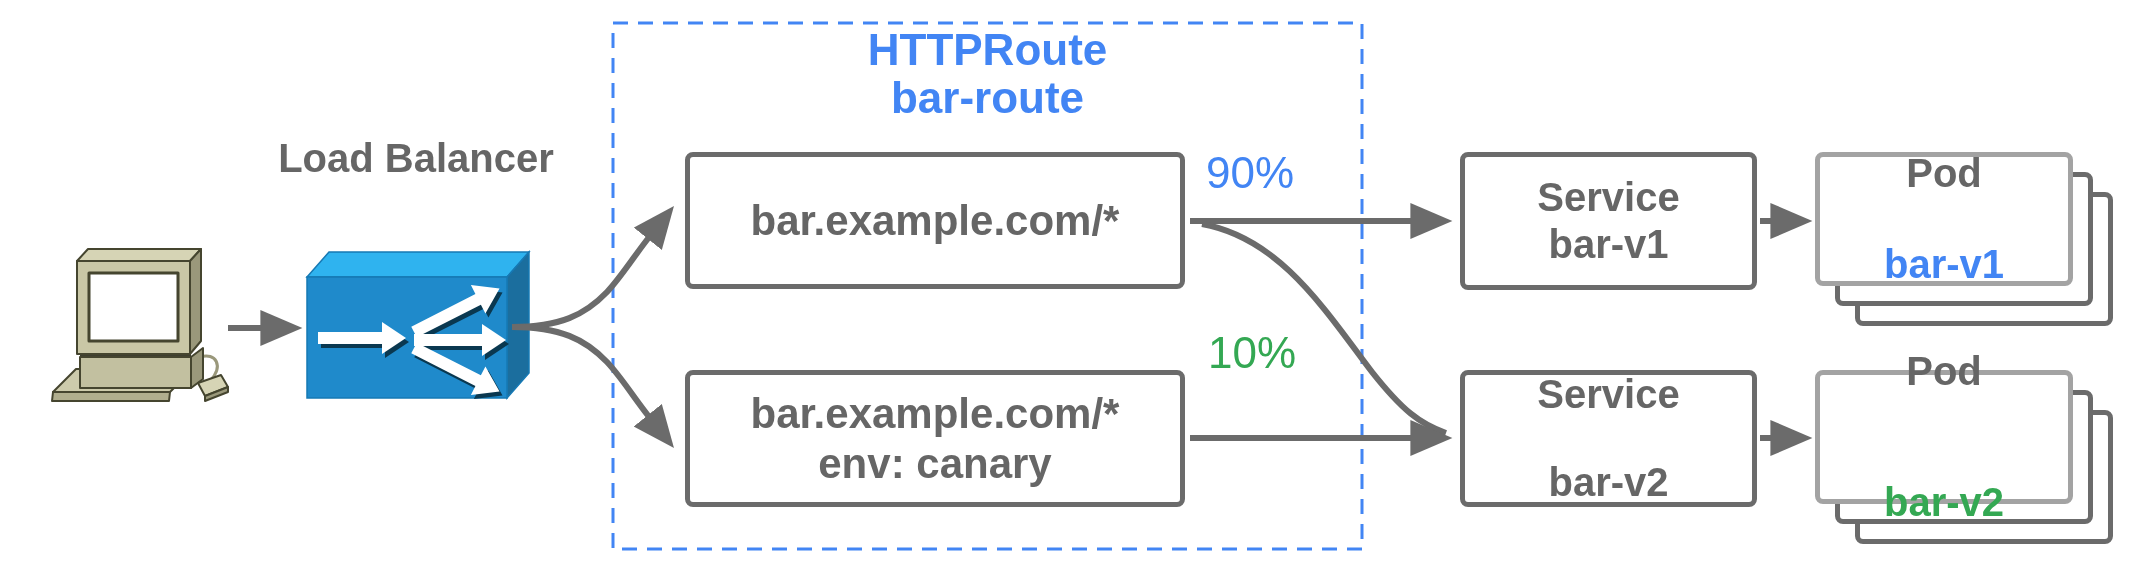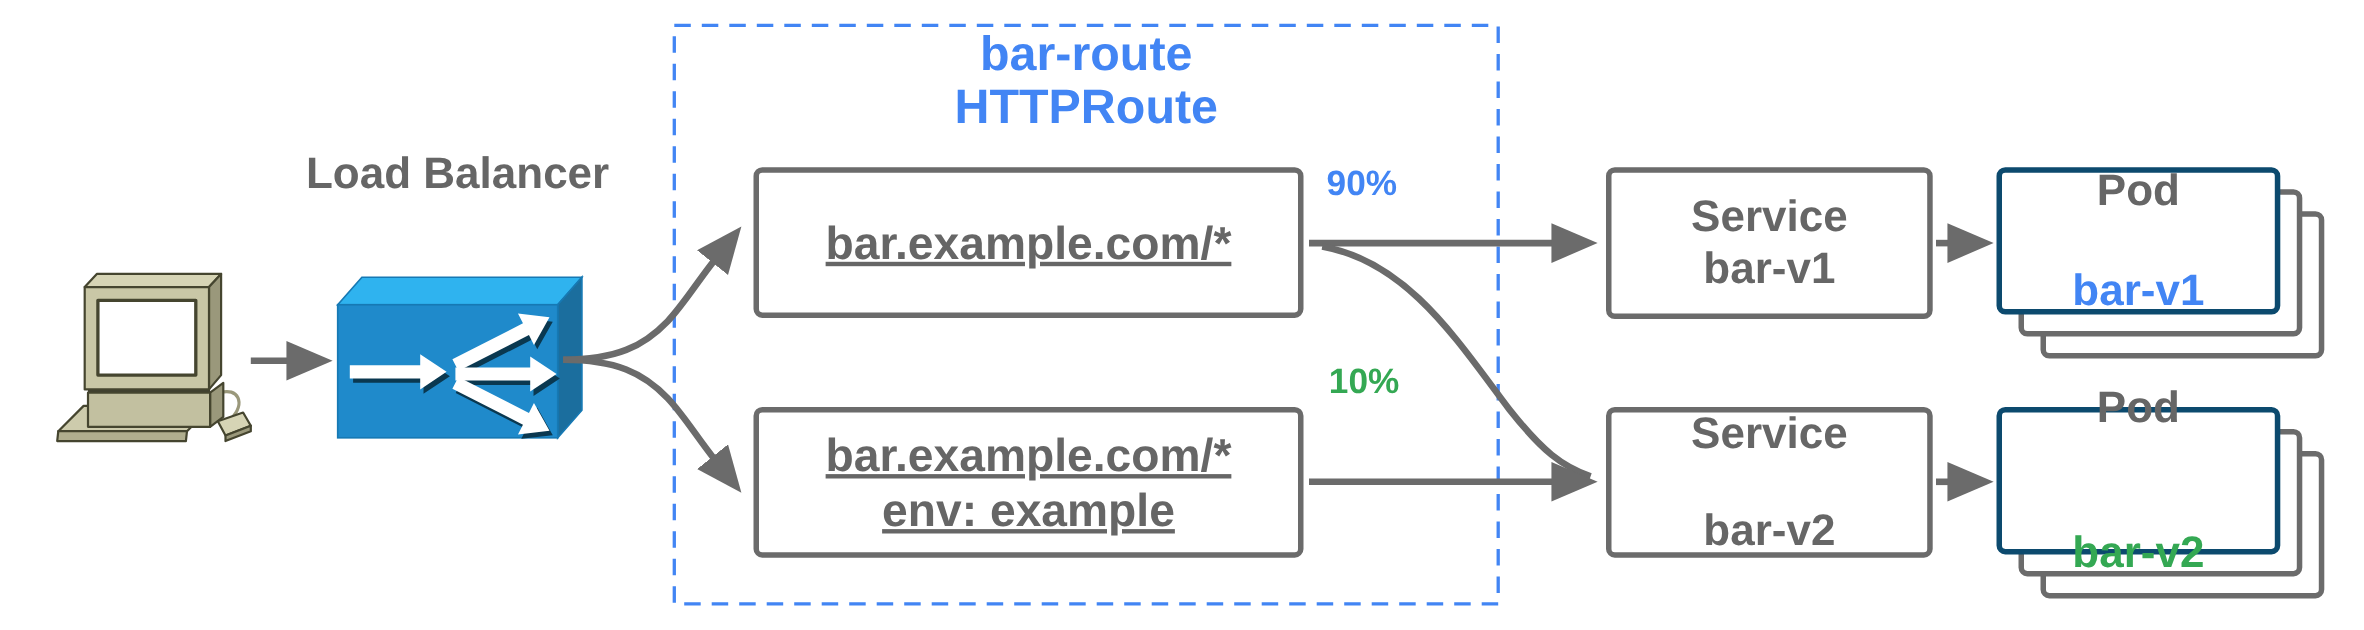--- a/index.html
+++ b/index.html
@@ -11,35 +11,35 @@
   .lbl{position:absolute;font-weight:bold;color:#666;z-index:4;white-space:nowrap;}
   .center{text-align:center;}
   .blue{color:#4285F4;}
   .green{color:#34A853;margin-top:40px;}
   .box{
     position:absolute;background:#fff;border:5px solid #6B6B6B;border-radius:8px;
     box-sizing:border-box;display:flex;flex-direction:column;align-items:center;
     justify-content:center;z-index:3;
   }
   .box .l{font-weight:bold;color:#666;line-height:1.18;white-space:nowrap;}
-  .match-font{font-size:42px;text-decoration:underline;}
+  .match-font{font-size:42px;}
   .node-font{font-size:40px;text-align:center;}
   .title{
     position:absolute;left:613px;top:26px;width:749px;z-index:4;
     text-align:center;font-weight:bold;font-size:44px;color:#4285F4;line-height:48px;
   }
-  .weight{position:absolute;font-weight:bold;font-size:32px;z-index:4;}
+  .weight{position:absolute;font-weight:normal;font-size:44px;z-index:4;}
   .pod-stack{position:absolute;width:258px;height:134px;z-index:3;}
   .pod-layer{
     position:absolute;width:258px;height:134px;background:#fff;
     border:5px solid #6B6B6B;border-radius:8px;box-sizing:border-box;
   }
   .pod-front{
     position:absolute;left:0;top:0;width:258px;height:134px;background:#fff;
-    border:5px solid #0c4a6e;border-radius:8px;box-sizing:border-box;
+    border:5px solid #a3a3a3;border-radius:8px;box-sizing:border-box;
     display:flex;flex-direction:column;align-items:center;justify-content:center;gap:46px;
   }
 </style>
 </head>
 <body>
 
 <div class="canvas">
 
   <svg class="layer-svg" width="2149" height="573" viewBox="0 0 2149 573">
     <defs>
@@ -112,31 +112,31 @@
 
     <path d="M 1190 438 H 1414" fill="none" stroke="#6B6B6B" stroke-width="6" marker-end="url(#ah)"></path>
 
     <path d="M 1760 221 H 1774" fill="none" stroke="#6B6B6B" stroke-width="6" marker-end="url(#ah)"></path>
     <path d="M 1760 438 H 1774" fill="none" stroke="#6B6B6B" stroke-width="6" marker-end="url(#ah)"></path>
   </svg>
 
   <div class="lbl center" style="left:246px;top:136px;width:340px;font-size:40px;">Load Balancer</div>
 
   <div class="title">
+    <div>HTTPRoute</div>
     <div>bar-route</div>
-    <div>HTTPRoute</div>
   </div>
 
   <div class="box" style="left:685px;top:152px;width:500px;height:137px;">
     <div class="l match-font">bar.example.com/*</div>
   </div>
 
   <div class="box" style="left:685px;top:370px;width:500px;height:137px;">
     <div class="l match-font">bar.example.com/*</div>
-    <div class="l match-font">env: example</div>
+    <div class="l match-font">env: canary</div>
   </div>
 
   <div class="weight blue" style="left:1206px;top:148px;">90%</div>
   <div class="weight green" style="left:1208px;top:288px;">10%</div>
 
   <div class="box" style="left:1460px;top:152px;width:297px;height:138px;">
     <div class="l node-font">Service</div>
     <div class="l node-font blue">bar-v1</div>
   </div>
 

